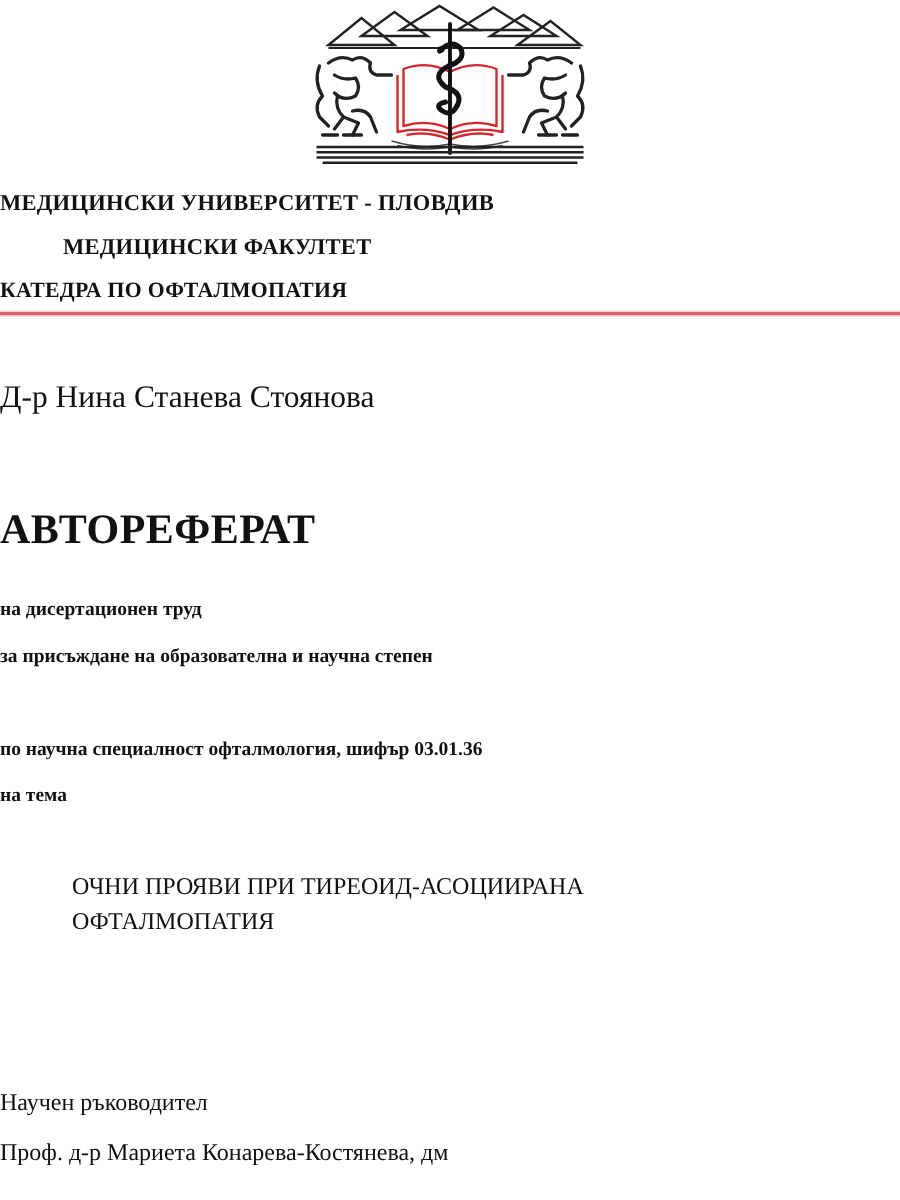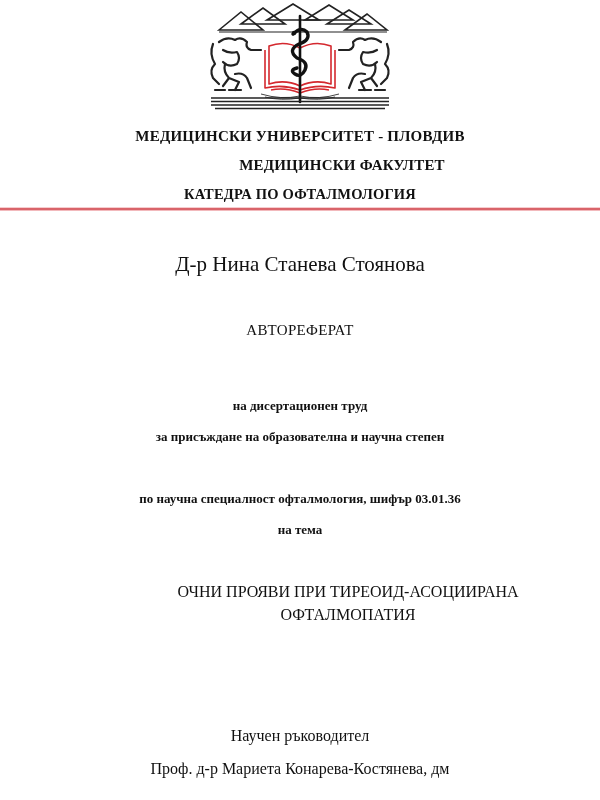--- a/index.html
+++ b/index.html
@@ -24,21 +24,21 @@
       position: absolute;
       left: 205px;
       top: 2px;
       width: 190px;
       height: 108px;
     }
     .line {
       position: absolute;
       left: 0;
       width: 600px;
-      text-align: center;
+      text-align: left;
       white-space: nowrap;
     }
     .inst {
       font-weight: bold;
       font-size: 15px;
       letter-spacing: 0.2px;
     }
     .inst.l1 { top: 128px; }
     .inst.l2 { top: 157px; margin-left: 42px; }
     .inst.l3 { top: 186px; font-size: 14.5px; }
@@ -50,23 +50,23 @@
       height: 2px;
       background: #d9646a;
       box-shadow: 0 1px 0 #f2b9bc, 0 -1px 0 #f6cdcf;
     }
     .author {
       top: 252px;
       font-weight: normal;
       font-size: 21px;
     }
     .doc-type {
-      top: 322px;
-      font-weight: normal;
-      font-size: 15px;
+      top: 338px;
+      font-weight: bold;
+      font-size: 28px;
       letter-spacing: 0.3px;
     }
     .sub {
       font-weight: bold;
       font-size: 13px;
     }
     .sub.s1 { top: 398px; }
     .sub.s2 { top: 429px; }
     .sub.s3 { top: 460px; }
     .sub.s4 { top: 491px; }
@@ -145,21 +145,21 @@
     <g stroke="#222" stroke-width="1.6">
       <line x1="6" y1="96" x2="184" y2="96"></line>
       <line x1="6" y1="99.5" x2="184" y2="99.5"></line>
       <line x1="6" y1="103" x2="184" y2="103"></line>
       <line x1="10" y1="106.5" x2="180" y2="106.5"></line>
     </g>
   </svg>
 
   <div class="line inst l1">МЕДИЦИНСКИ УНИВЕРСИТЕТ - ПЛОВДИВ</div>
   <div class="line inst l2">МЕДИЦИНСКИ ФАКУЛТЕТ</div>
-  <div class="line inst l3">КАТЕДРА ПО ОФТАЛМОЛОГИЯ</div>
+  <div class="line inst l3">КАТЕДРА ПО ОФТАЛМОПАТИЯ</div>
 
   <div class="divider"></div>
 
   <div class="line author">Д-р Нина Станева Стоянова</div>
 
   <div class="line doc-type">АВТОРЕФЕРАТ</div>
 
   <div class="line sub s1">на дисертационен труд</div>
   <div class="line sub s2">за присъждане на образователна и научна степен</div>
   <div class="line sub s4">по научна специалност офталмология, шифър 03.01.36</div>

